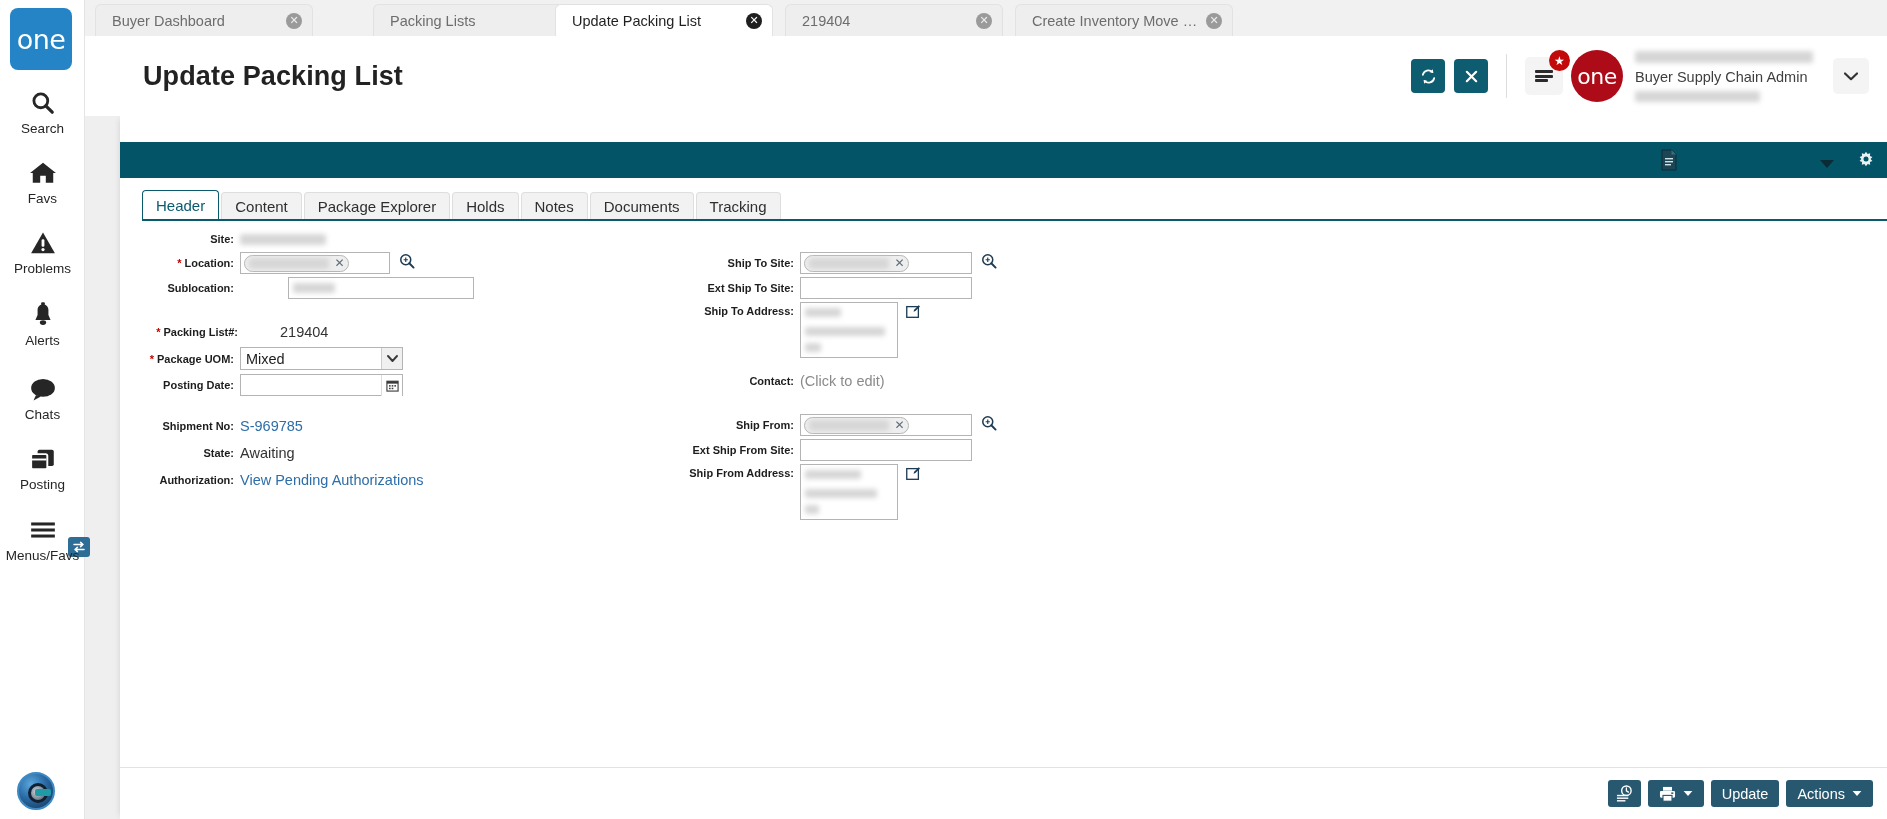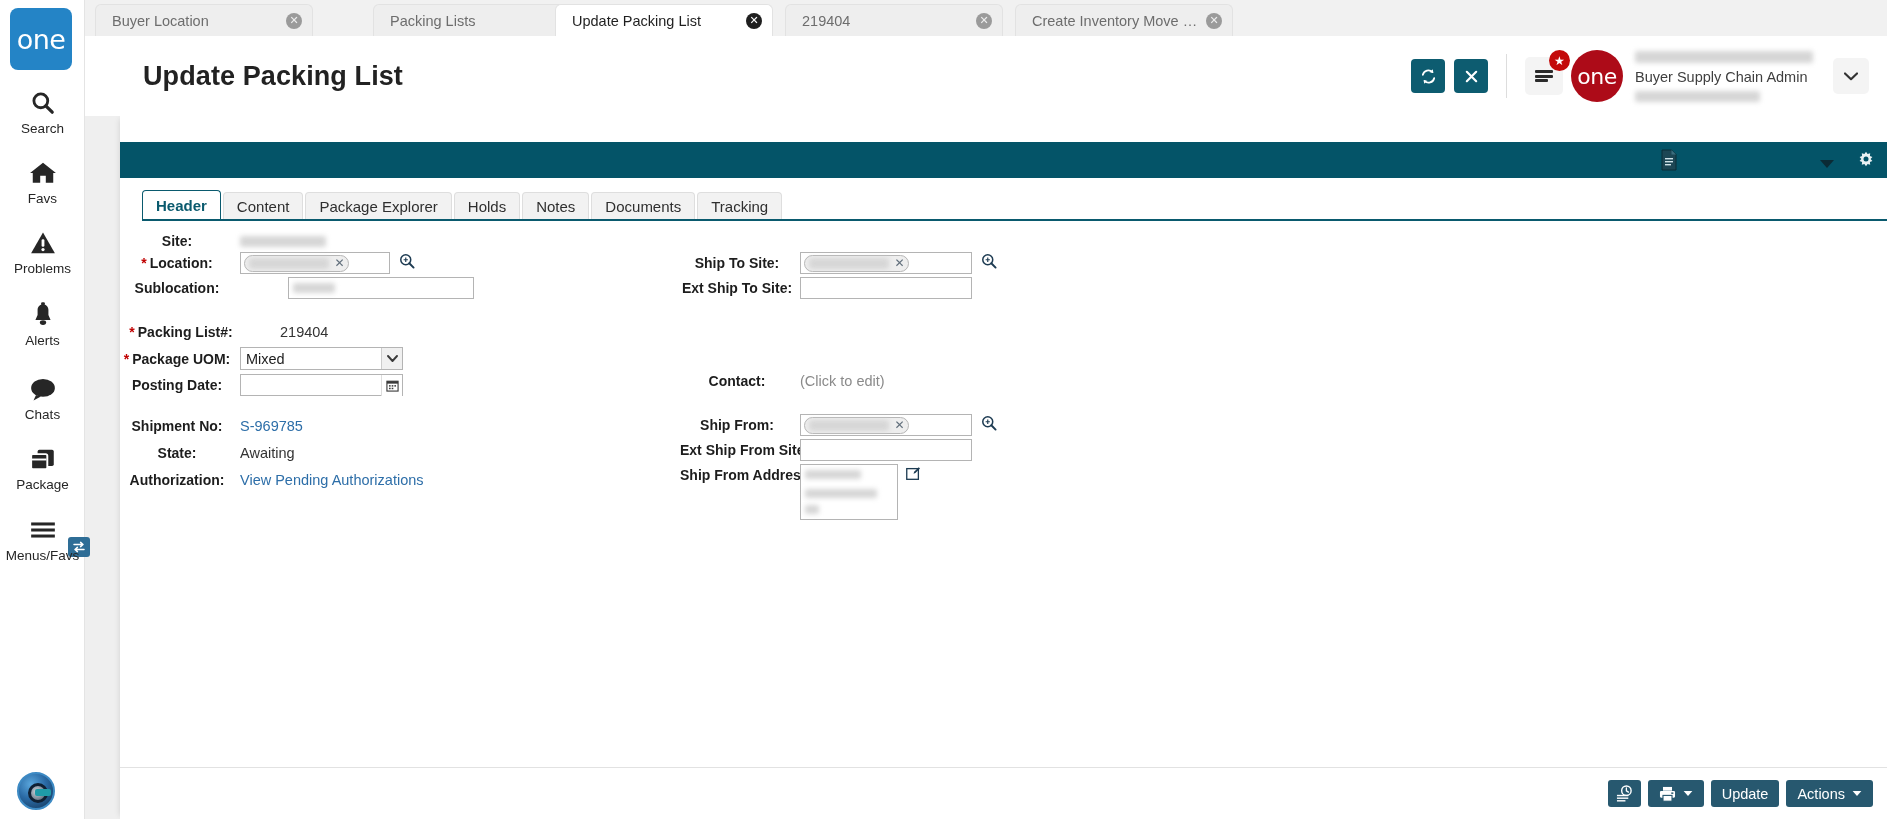--- a/index.html
+++ b/index.html
@@ -195,33 +195,33 @@
     background: #f2f2f2;
     border: 1px solid #dedede; border-bottom: none;
     border-top-left-radius: 4px; border-top-right-radius: 4px;
     font-size: 15px; color: #2f2f2f;
     display: flex; align-items: center; cursor: pointer;
     margin-right: 2px;
   }
   .form-tab.active {
     background: #ffffff;
     border: 1px solid #0a5a6e; border-bottom: 1px solid #ffffff;
-    font-weight: bold; color: #0a5a6e;
+    font-weight: normal; color: #0a5a6e;
     height: 30px;
   }
   #tabs-underline {
     position: absolute; left: 22px; top: 103px;
     width: 1745px; height: 2px; background: #0a5a6e;
   }
 
   
   #form-area { position: absolute; left: 0; top: 112px; width: 1767px; height: 520px; }
   .fld { position: absolute; display: flex; align-items: center; }
   .fld-label {
-    text-align: center; font-size: 14px; font-weight: bold; color: #1d1d1d;
+    text-align: right; font-size: 11px; font-weight: bold; color: #1d1d1d;
     padding-right: 6px; white-space: nowrap;
   }
   .req-star { color: #c00000; font-weight: bold; margin-right: 3px; }
   .fld-value { font-size: 14.5px; color: #333333; }
   .fld-value.link { color: #2d6ea8; cursor: pointer; }
   .fld-value.muted { color: #8a8a8a; cursor: pointer; }
 
   .txtinput {
     height: 22px; border: 1px solid #b4b4b4; background: #ffffff;
     font-size: 14px; color: #222; padding: 0 4px;
@@ -339,21 +339,21 @@
   </div>
 
   <div class="rail-item" style="top:444px;">
     <div class="rail-icon">
       <svg width="28" height="25" viewBox="0 0 26 23">
           <rect x="8" y="2.5" width="15" height="15" rx="1.6" fill="#262626"></rect>
           <rect x="2" y="6.5" width="15" height="14" rx="1.6" fill="#262626" stroke="#ffffff" stroke-width="1.8"></rect>
           <line x1="2.8" y1="11.5" x2="16.2" y2="11.5" stroke="#ffffff" stroke-width="1.8"></line>
         </svg>
     </div>
-    <div class="rail-label">Package</div>
+    <div class="rail-label">Posting</div>
   </div>
   <div id="switch-badge">
     <svg width="14" height="12" viewBox="0 0 14 12">
         <path d="M2 3.5 H11 M11 3.5 L8.6 1.4 M11 3.5 L8.6 5.6 M12 8.5 H3 M3 8.5 L5.4 6.4 M3 8.5 L5.4 10.6" stroke="#ffffff" stroke-width="1.5" fill="none" stroke-linecap="round" stroke-linejoin="round"></path>
       </svg>
   </div>
 
   <div class="rail-item" style="top:515px;">
     <div class="rail-icon">
       <svg width="28" height="22" viewBox="0 0 26 20">
@@ -366,21 +366,21 @@
   </div>
 
   <div id="bottom-avatar">
     <div class="head"></div>
     <div class="visor"></div>
   </div>
 </div>
 
 <div id="tabstrip">
   <div class="ws-tab" style="left:10px; width:218px;">
-    <span class="tab-title">Buyer Location</span>
+    <span class="tab-title">Buyer Dashboard</span>
     <span class="tab-close">✕</span>
   </div>
   <div class="ws-tab" style="left:240px; width:218px;margin-left:48px;">
     <span class="tab-title">Packing Lists</span>
     <span class="tab-close">✕</span>
   </div>
   <div class="ws-tab active" style="left:470px; width:218px;">
     <span class="tab-title">Update Packing List</span>
     <span class="tab-close">✕</span>
   </div>
@@ -595,20 +595,34 @@
               <path d="M5.2 7.6 H10 M7.6 5.2 V10" stroke="#1d3b52" stroke-width="1.3"></path>
             </svg>
         </div>
       </div>
 
       <div class="fld" style="left:560px; top:49px;">
         <div class="fld-label" style="width:120px;">Ext Ship To Site:</div>
         <input class="txtinput" style="width: 172px;" placeholder="">
       </div>
 
+      <div class="fld" style="left:560px; top:74px; align-items:flex-start;">
+        <div class="fld-label" style="width:120px;padding-top:3px;">Ship To Address:</div>
+        <div class="addrbox" style="width:98px;height:56px;">
+          <div class="addr-line redact" style="left:4px;top:5px;width:36px;"></div>
+          <div class="addr-line redact" style="left:4px;top:24px;width:80px;"></div>
+          <div class="addr-line redact" style="left:4px;top:40px;width:16px;"></div>
+        </div>
+        <div class="edit-ic">
+          <svg width="15" height="15" viewBox="0 0 16 16">
+              <rect x="0.8" y="2.8" width="12.4" height="11.4" fill="none" stroke="#1d3b52" stroke-width="1.4"></rect>
+              <path d="M14.8 0.9 L9.1 6.6 L8.3 9 L10.7 8.2 L16.4 2.5 Z" fill="#1d3b52" transform="scale(0.86) translate(1,0.6)"></path>
+            </svg>
+        </div>
+      </div>
 
       <div class="fld" style="left:560px; top:145px;">
         <div class="fld-label" style="width:120px;">Contact:</div>
         <div class="fld-value muted">(Click to edit)</div>
       </div>
 
       <div class="fld" style="left:560px; top:186px;">
         <div class="fld-label" style="width:120px;">Ship From:</div>
         <div class="pickinput" style="width:172px;">
           <div class="pill">

